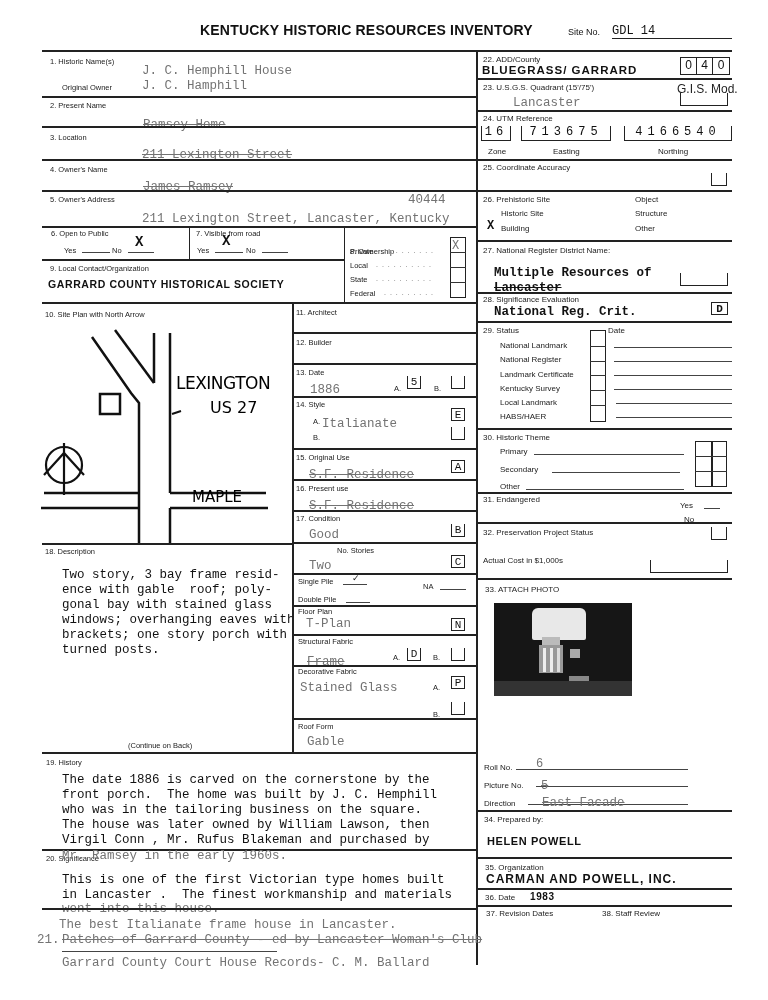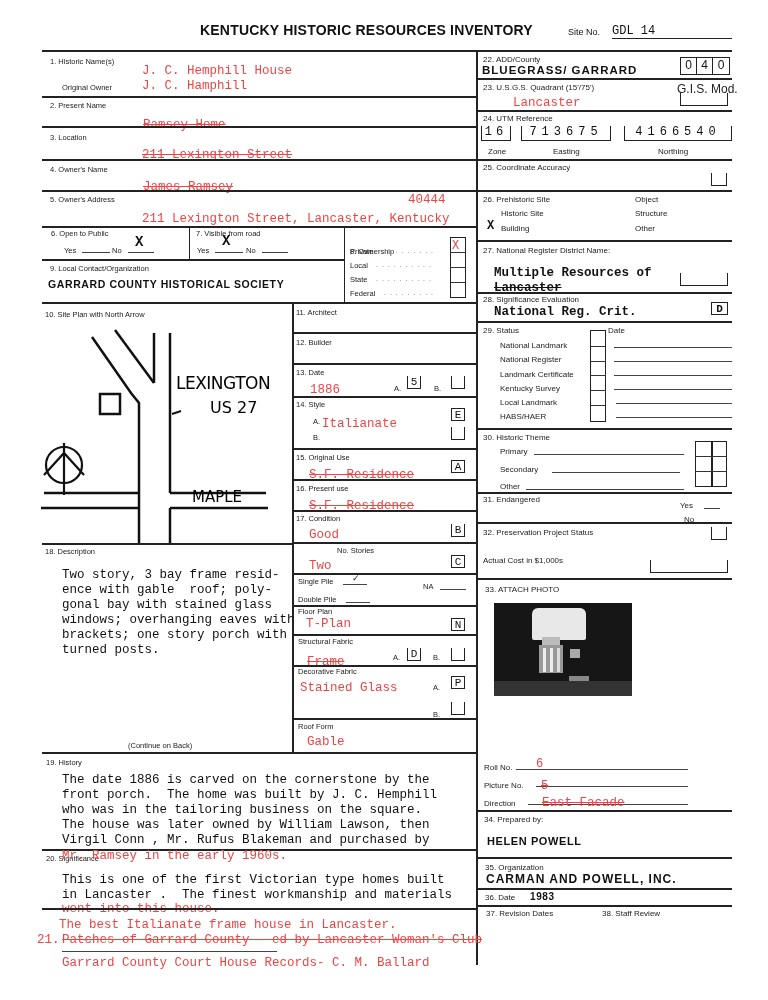--- a/index.html
+++ b/index.html
@@ -5,21 +5,21 @@
   * { box-sizing: border-box; margin: 0; padding: 0; }
   body { width: 768px; height: 1000px; background: #fff; position: relative; overflow: hidden; font-family: "Liberation Sans", sans-serif; color: #111; }
   .abs { position: absolute; }
   .title { left: 200px; top: 22px; font-size: 14px; font-weight: bold; letter-spacing: 0.2px; }
   .siteno-label { left: 568px; top: 27px; font-size: 9px; }
   .siteno-val { left: 612px; top: 24px; width: 120px; border-bottom: 1px solid #222; font-family: "Liberation Mono", monospace; font-size: 12px; }
   .hline { position: absolute; height: 2px; background: #222; }
   .hthin { position: absolute; height: 1px; background: #333; }
   .vline { position: absolute; width: 2px; background: #222; }
   .lbl { position: absolute; font-size: 7.5px; color: #222; white-space: nowrap; }
-  .tw { position: absolute; font-family: "Liberation Mono", monospace; font-size: 12.5px; color: #ef4444; white-space: nowrap; }
+  .tw { position: absolute; font-family: "Liberation Mono", monospace; font-size: 12.5px; color: #737373; white-space: nowrap; }
   .twb { position: absolute; font-family: "Liberation Mono", monospace; font-size: 12.5px; font-weight: bold; color: #111; white-space: nowrap; }
   .bold { position: absolute; font-size: 11px; font-weight: bold; letter-spacing: 0.6px; white-space: nowrap; }
   .strike { text-decoration: line-through; }
   .box { position: absolute; border: 1.5px solid #222; width: 16px; height: 15px; }
   .bracket { position: absolute; border-left: 1.5px solid #222; border-right: 1.5px solid #222; border-bottom: 1.5px solid #222; height: 13px; font-family: "Liberation Mono", monospace; font-size: 11px; text-align: center; line-height: 13px; }
   .para { position: absolute; font-family: "Liberation Mono", monospace; font-size: 12.5px; line-height: 15px; white-space: pre; }
   .uline { position: absolute; border-bottom: 1px solid #444; }
   .dots { position: absolute; font-size: 7px; color: #666; letter-spacing: 1px; }
   .photo { position: absolute; left: 494px; top: 603px; width: 138px; height: 93px; background: #161616; overflow: hidden; }
   .hw { position: absolute; font-family: "DejaVu Sans", sans-serif; font-size: 15px; font-weight: bold; color: #000000; white-space: nowrap; }

